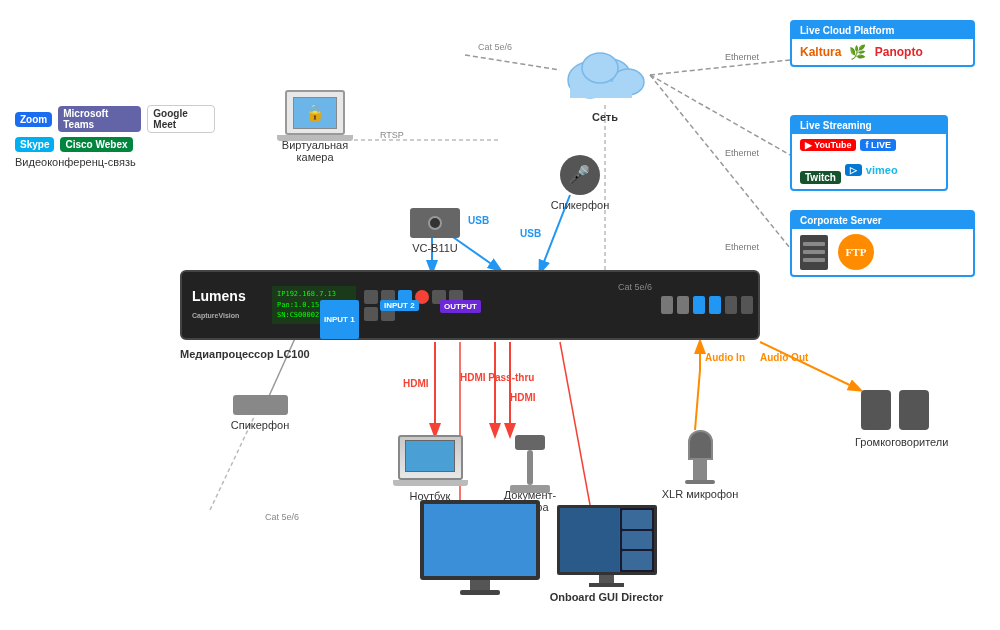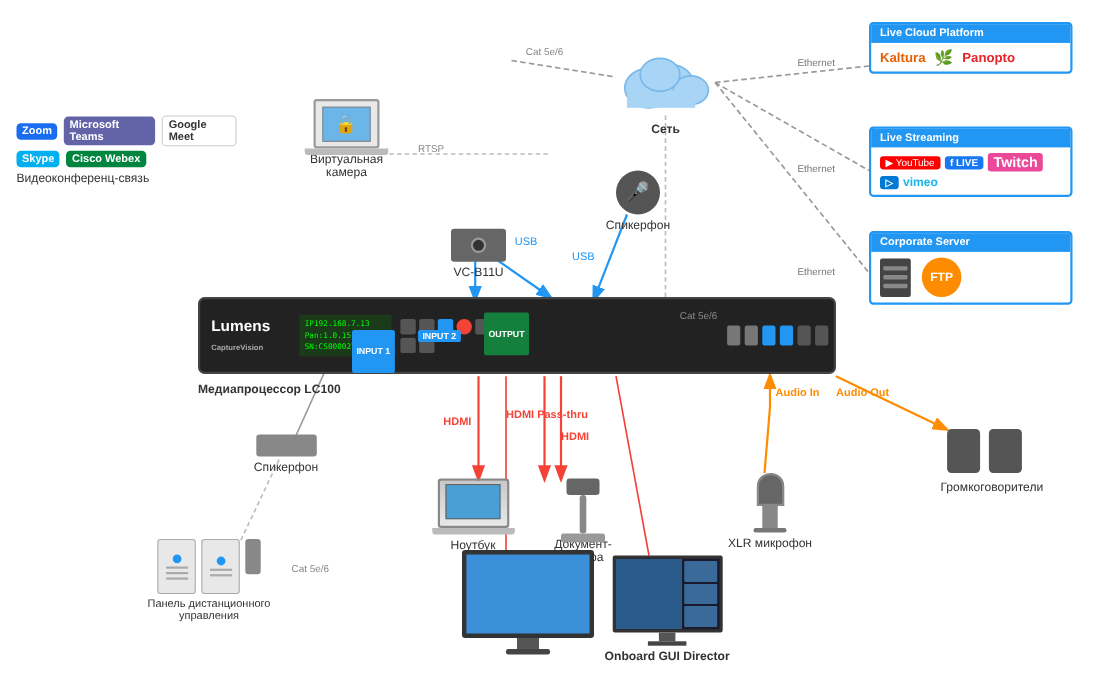--- a/index.html
+++ b/index.html
@@ -177,35 +177,35 @@
       gap: 8px;
     }
     .kaltura-logo { color: #e66000; font-weight: bold; font-size: 12px; }
     .panopto-logo { color: #e62429; font-weight: bold; font-size: 12px; }
 
     
     .live-streaming-box {
       position: absolute;
       top: 115px;
       left: 790px;
-      width: 185px;
+      width: 158px;
       border: 2px solid #2196F3;
       border-radius: 4px;
       background: #fff;
     }
     .streaming-logos {
       padding: 5px 8px;
       display: flex;
       flex-wrap: wrap;
       gap: 4px;
       align-items: center;
     }
-    .yt-logo { background: #FF0000; color: #fff; padding: 1px 5px; border-radius: 3px; font-size: 9px; font-weight: normal; }
+    .yt-logo { background: #FF0000; color: #fff; padding: 1px 5px; border-radius: 3px; font-size: 9px; font-weight: bold; }
     .fb-logo { background: #1877F2; color: #fff; padding: 1px 5px; border-radius: 3px; font-size: 9px; font-weight: bold; }
-    .twitch-logo { background: #ec4899; color: #fff; padding: 1px 5px; border-radius: 3px; font-size: 13px; font-weight: bold; }
+    .twitch-logo { background: #14532d; color: #fff; padding: 1px 5px; border-radius: 3px; font-size: 10px; font-weight: bold; margin-top: 16px; }
     .ms-logo { background: #0078D4; color: #fff; padding: 1px 5px; border-radius: 3px; font-size: 9px; font-weight: bold; }
     .vimeo-logo { color: #1ab7ea; font-weight: bold; font-size: 11px; }
 
     
     .corporate-server-box {
       position: absolute;
       top: 210px;
       left: 790px;
       width: 185px;
       border: 2px solid #2196F3;
@@ -237,20 +237,21 @@
       background: #FF8C00;
       color: #fff;
       border-radius: 50%;
       width: 36px;
       height: 36px;
       display: flex;
       align-items: center;
       justify-content: center;
       font-weight: bold;
       font-size: 11px;
+      font-family: Liberation Serif, serif;
     }
 
     
     .speakerphone-box {
       position: absolute;
       top: 155px;
       left: 545px;
       text-align: center;
       width: 70px;
     }
@@ -352,27 +353,27 @@
       left: 380px;
       background: #2196F3;
       color: #fff;
       font-size: 8px;
       font-weight: bold;
       padding: 1px 4px;
       border-radius: 2px;
     }
     .output-label {
       position: absolute;
-      top: 284px;
+      top: 300px;
       left: 440px;
-      background: #15803d;
+      background: #6d28d9;
       color: #fff;
       font-size: 8px;
       font-weight: bold;
-      padding: 15px 4px;
+      padding: 2px 4px;
       border-radius: 2px;
     }
 
     
     .vcb11u-box {
       position: absolute;
       top: 208px;
       left: 400px;
       text-align: center;
       width: 70px;
@@ -694,21 +695,21 @@
     .audio-out-label {
       position: absolute;
       font-size: 10px;
       color: #FF8C00;
       font-weight: bold;
     }
     .usb-label {
       position: absolute;
       font-size: 10px;
       color: #2196F3;
-      font-weight: normal;
+      font-weight: bold;
     }
     .cat-label {
       position: absolute;
       font-size: 9px;
       color: #888;
     }
     .rtsp-label {
       position: absolute;
       font-size: 9px;
       color: #888;
@@ -913,39 +914,20 @@
 
   <div class="eth-label block" style="top:52px; left:725px;">Ethernet</div>
   <div class="eth-label block" style="top:148px; left:725px;">Ethernet</div>
   <div class="eth-label block" style="top:242px; left:725px;">Ethernet</div>
 
   <div class="extender-box block">
     <div class="extender-icon"></div>
     <div class="label-text">Спикерфон</div>
   </div>
 
-  <div class="remote-panel-box block">
-    <div class="panel-icons">
-      <div class="panel-item">
-        <div class="panel-dot"></div>
-        <div class="panel-line"></div>
-        <div class="panel-line"></div>
-        <div class="panel-line"></div>
-      </div>
-      <div class="panel-item">
-        <div class="panel-dot"></div>
-        <div class="panel-line"></div>
-        <div class="panel-line"></div>
-      </div>
-      <div class="usb-drive"></div>
-    </div>
-    <div class="label-text small">Панель
-дистанционного
-управления</div>
-  </div>
 
   <div class="notebook-box block">
     <div class="notebook-icon">
       <div class="notebook-screen"></div>
     </div>
     <div class="notebook-base"></div>
     <div class="label-text">Ноутбук</div>
   </div>
 
   <div class="doccam-box block">

